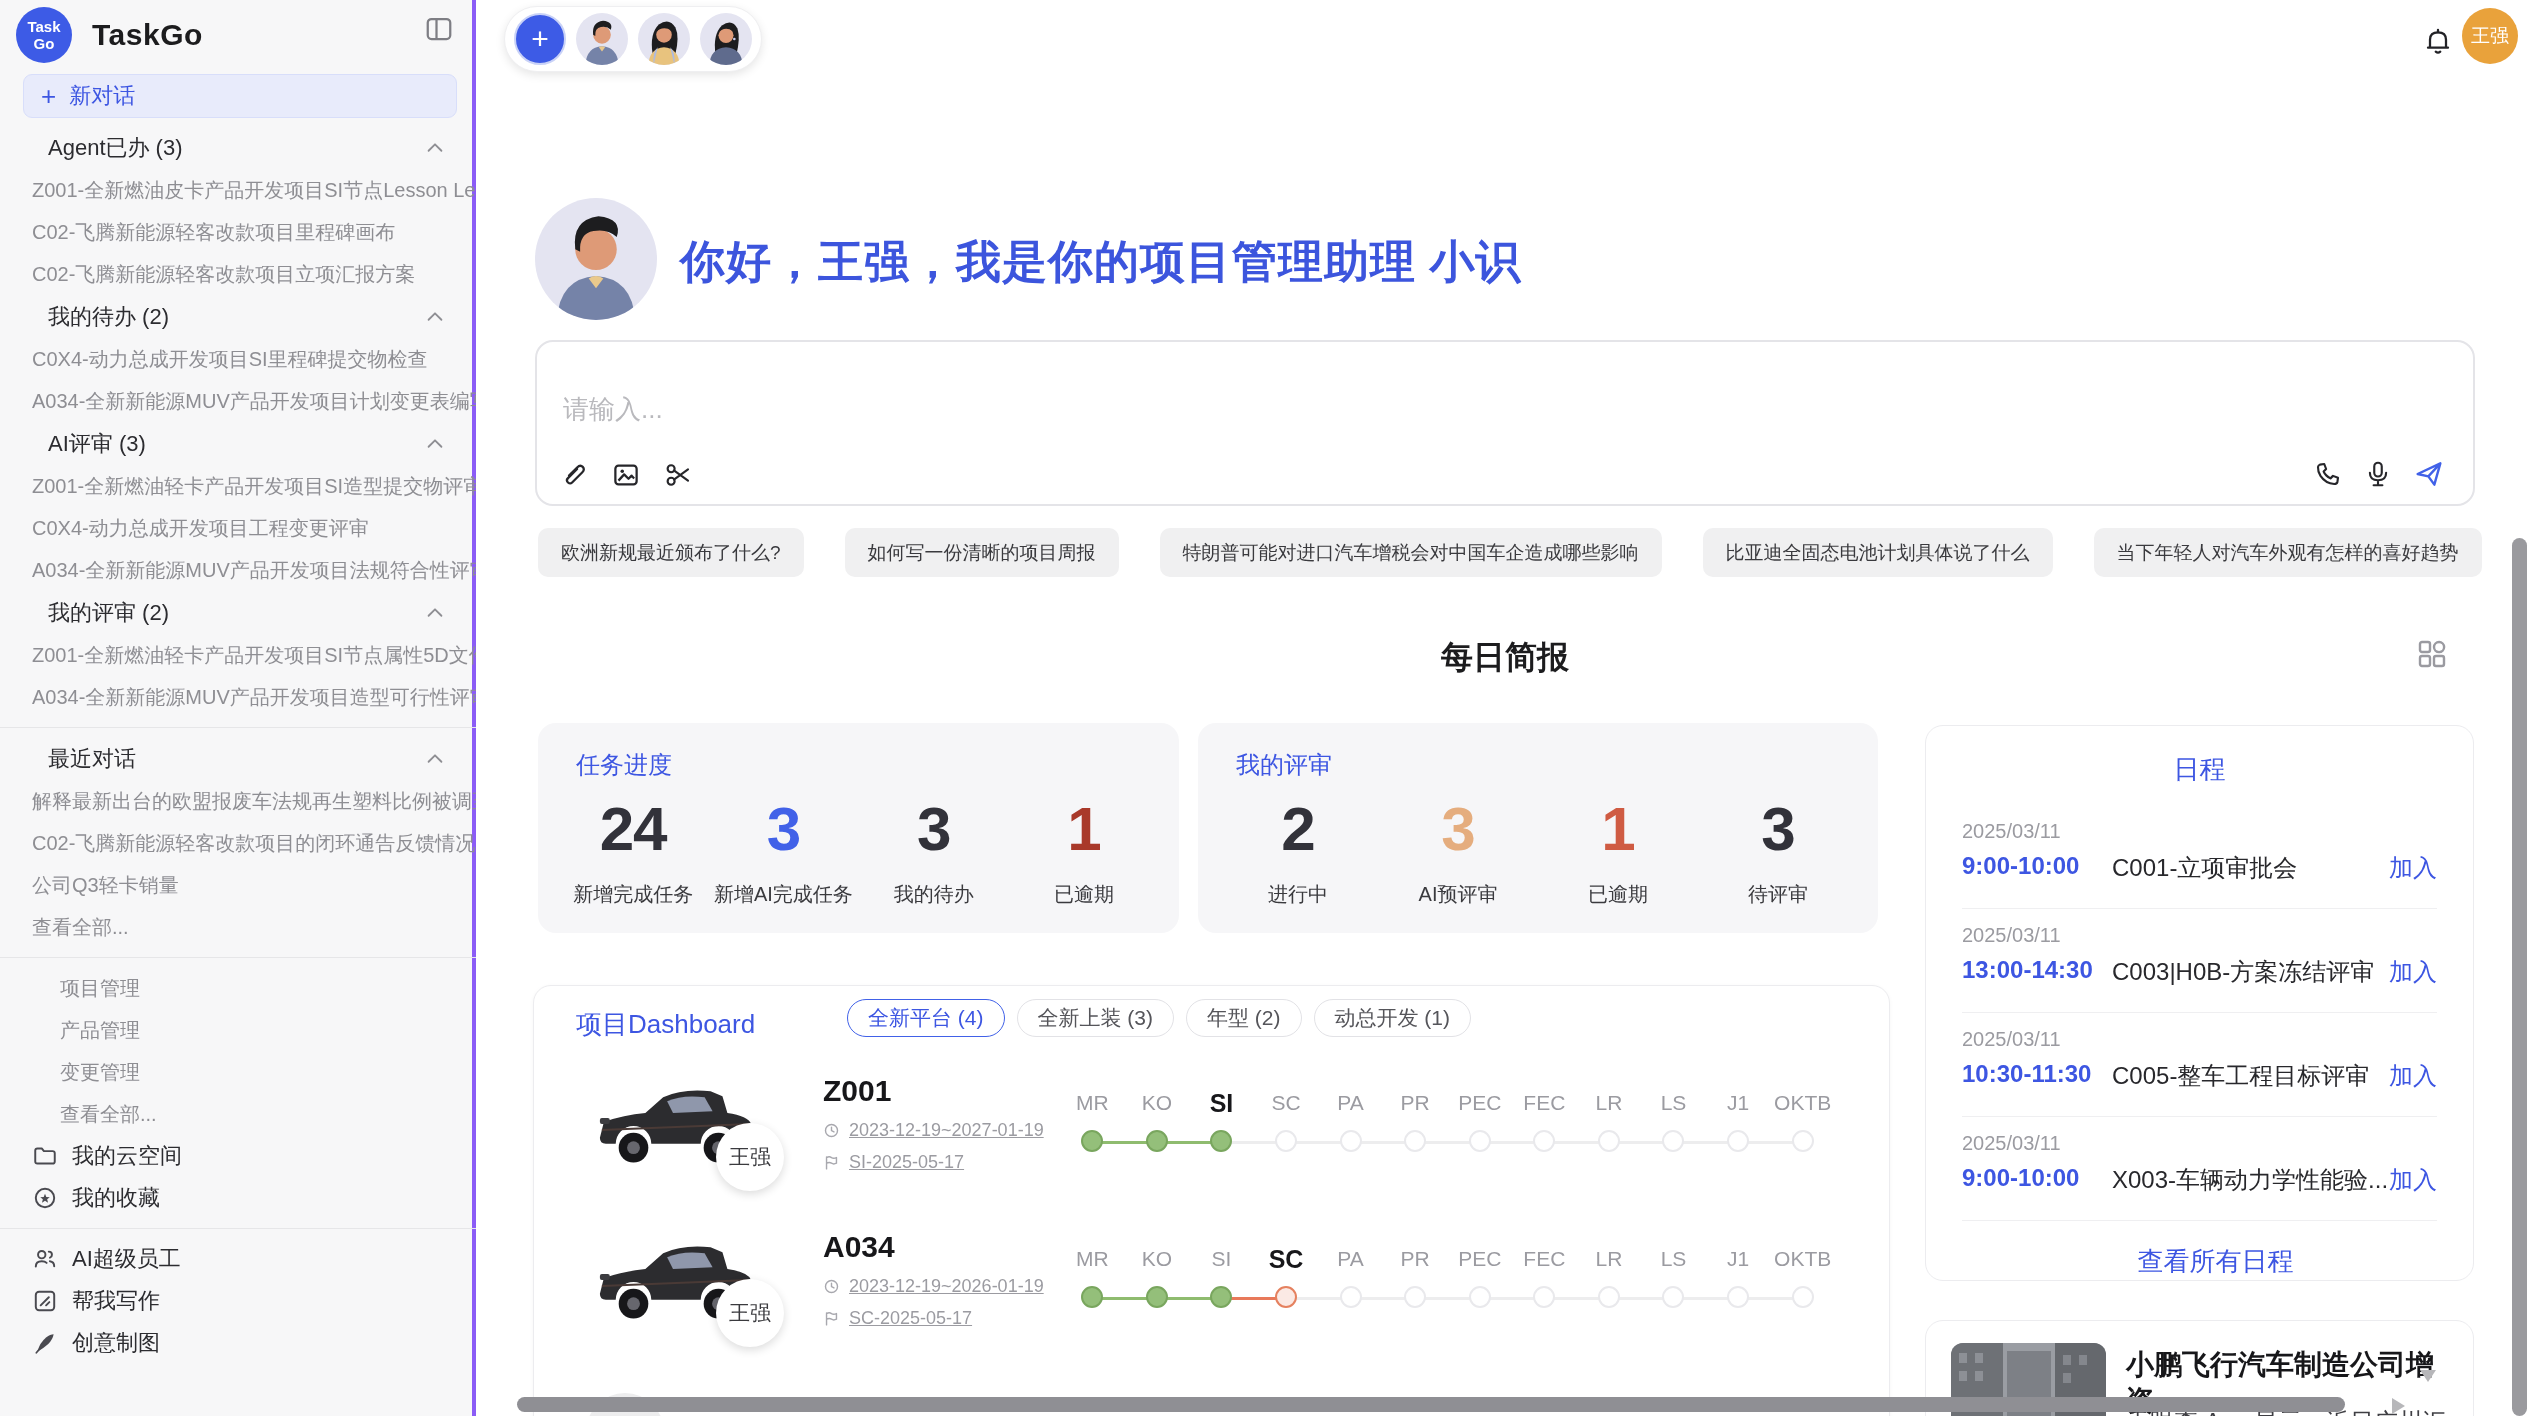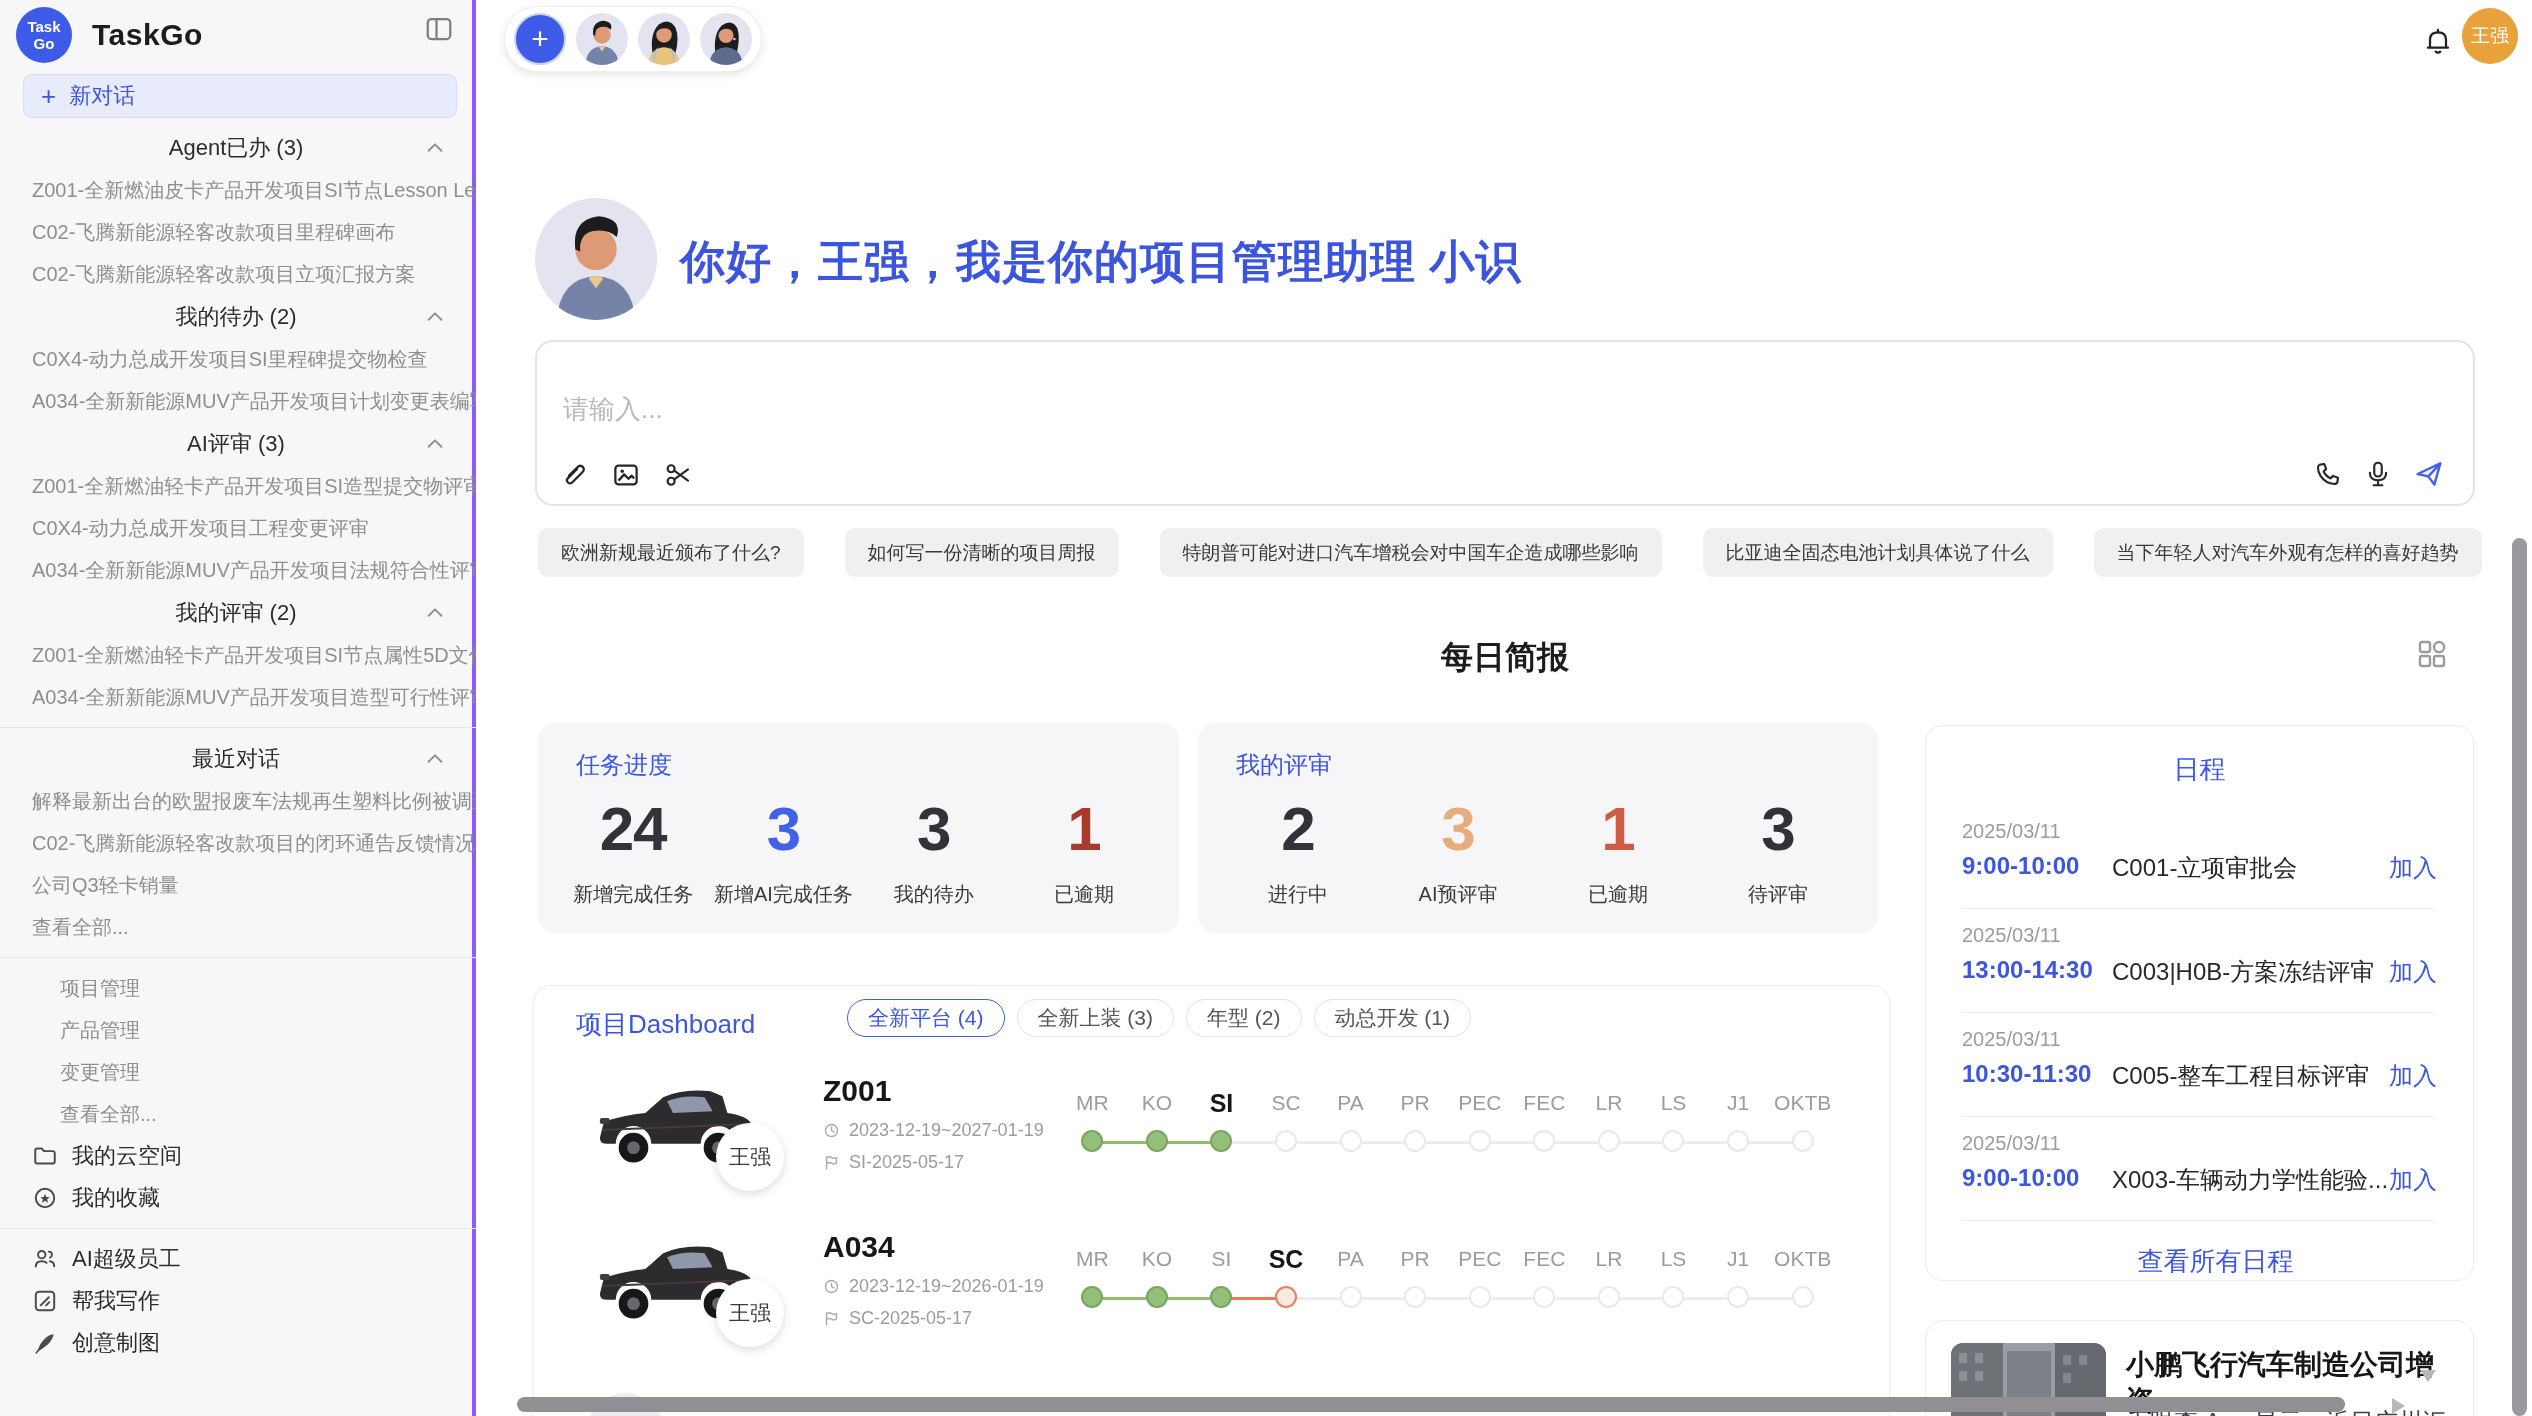--- a/index.html
+++ b/index.html
@@ -8,21 +8,21 @@
 
   
   #sidebar { position:absolute; left:0; top:0; width:476px; height:1416px; background:#f7f7f8; border-right:4px solid #8b5cf6; }
   .logo-row { position:absolute; left:16px; top:6px; width:446px; height:58px; display:flex; align-items:center; }
   .logo-circle { width:56px; height:56px; border-radius:50%; background:#3d5be6; color:#fff; display:flex; flex-direction:column; align-items:center; justify-content:center; font-size:15px; line-height:17px; font-weight:600; }
   .app-name { margin-left:20px; font-size:30px; font-weight:700; color:#1c1c1e; letter-spacing:.5px; }
   .panel-toggle { position:absolute; right:18px; top:14px; width:30px; height:30px; color:#7e7e84; cursor:pointer; }
   .new-chat { position:absolute; left:23px; top:74px; width:434px; height:44px; background:#e8ebfb; border:1px solid #d8defa; border-radius:9px; display:flex; align-items:center; padding-left:17px; color:#3d56e2; font-size:22px; cursor:pointer; }
   .new-chat .plus { font-size:26px; margin-right:13px; font-weight:400; }
   .side-list { position:absolute; left:0; top:126px; width:476px; }
-  .sec-h { height:43px; display:flex; align-items:center; padding:0 30px 0 48px;text-align:center; }
+  .sec-h { height:43px; display:flex; align-items:center; padding:0 30px 0 48px; }
   .sec-title { font-size:22px; color:#2c2c30; flex:1; white-space:nowrap; }
   .sec-chevron { width:22px; height:22px; color:#8e8e93; cursor:pointer; flex:0 0 auto; }
   .side-item { height:42px; line-height:42px; padding:0 6px 0 32px; font-size:20px; color:#8e8e93; white-space:nowrap; overflow:hidden; cursor:pointer; }
   .side-item.indent { padding-left:60px; }
   .side-div { border-top:1px solid #e6e6e8; margin:9px 0; }
   .icon-item { height:42px; display:flex; align-items:center; padding-left:32px; font-size:22px; color:#2c2c30; cursor:pointer; }
   .icon-item .si { width:26px; height:26px; margin-right:14px; color:#4a4a50; flex:0 0 auto; }
   .sec-h .apps-ic { width:24px; height:24px; margin-right:14px; color:#4a4a50; }
 
   
@@ -65,21 +65,21 @@
   
   .dash-card { position:absolute; left:533px; top:985px; width:1357px; height:560px; background:#fff; border:1px solid #ececef; border-radius:18px; box-shadow:0 1px 4px rgba(0,0,0,.04); }
   .dash-title { position:absolute; left:42px; top:21px; font-size:26px; color:#3d56e2; }
   .dash-filters { position:absolute; left:313px; top:13px; display:flex; gap:12px; }
   .f-chip { height:38px; border-radius:19px; border:1px solid #e2e2e6; background:#fff; display:flex; align-items:center; padding:0 20px; font-size:21px; color:#55555a; white-space:nowrap; cursor:pointer; }
   .f-chip.active { border:1.5px solid #4161e8; color:#3d56e2; }
   .proj-row { position:absolute; left:0; width:1357px; height:156px; }
   .truck { position:absolute; left:58px; top:0px; width:168px; height:100px; }
   .owner-badge { position:absolute; left:182px; top:51px; width:68px; height:68px; border-radius:50%; background:#fff; box-shadow:0 3px 10px rgba(0,0,0,.14); display:flex; align-items:center; justify-content:center; font-size:21px; color:#3a3a3e; }
   .p-code { position:absolute; left:289px; top:2px; font-size:30px; font-weight:700; color:#17171a; }
-  .p-meta { position:absolute; left:289px; display:flex; align-items:center; gap:9px; font-size:18px; color:#9b9ba1; }
+  .p-meta { position:absolute; left:289px; display:flex; align-items:center; gap:9px; font-size:18px; color:#9b9ba1;text-decoration:underline; }
   .p-meta .mi { width:17px; height:17px; color:#a8a8ae; }
   .rail { position:absolute; left:526px; top:14px; width:775px; height:84px; }
   .ms-labels { position:absolute; top:0; left:0; right:0; display:flex; }
   .ms-l { flex:1; text-align:center; font-size:21px; color:#9b9ba1; line-height:34px; white-space:nowrap; }
   .ms-l.cur { color:#17171a; font-weight:700; font-size:25px; }
   .ms-dots { position:absolute; top:44px; left:0; right:0; height:26px; }
   .ms-line { position:absolute; top:11px; height:3px; background:#ededee; left:32px; right:32px; border-radius:2px; }
   .ms-line.green { right:auto; background:#8fbc6f; }
   .ms-line.orange { right:auto; background:#e8795a; }
   .dotrow { position:absolute; inset:0; display:flex; }

